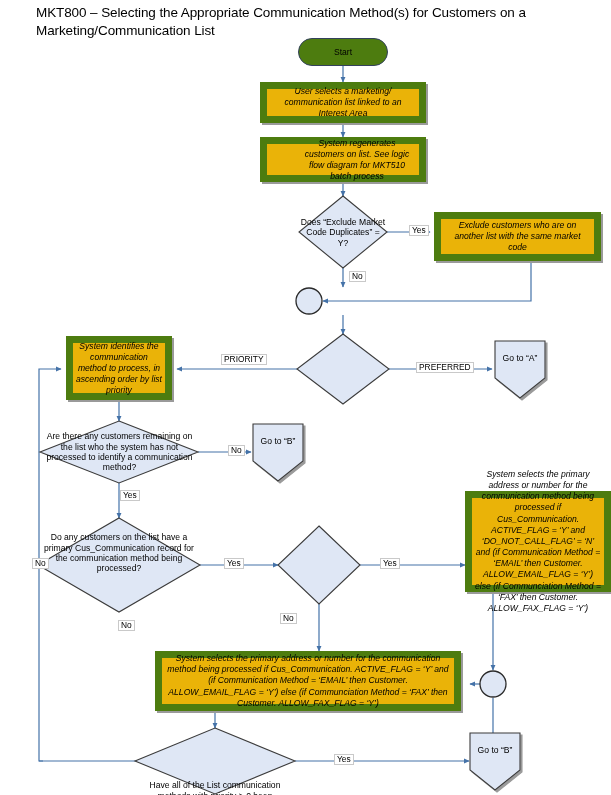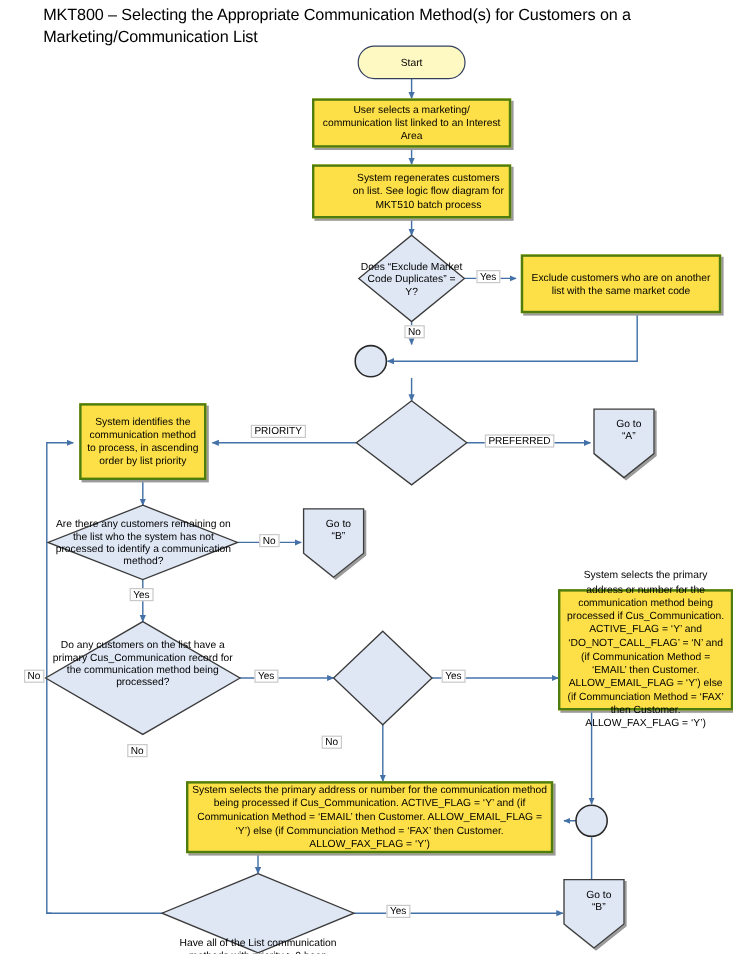--- a/index.html
+++ b/index.html
@@ -51,56 +51,58 @@
     font-size: 8.6px;
     line-height: 1.28;
     z-index: 3;
   }
   .node .txt {
     padding: 0 3px;
     width: 100%;
   }
   
   .proc {
-    background: #fde047;
-    border: 2px solid #4d7c0f;
+    background: #eab308;
+    border: 7px solid #4d7c0f;
     box-shadow: 2px 2px 0 0 #9a9a9a;
+    font-style: italic;
   }
   
   .term {
-    background: #fef9c3;
+    background: #4d7c0f;
     border: 1px solid #33415c;
     border-radius: 22px;
   }
   
   .decision {
     background: transparent;
     border: none;
   }
   .decision .txt {
     font-size: 8.6px;
     line-height: 1.22;
     text-align: center;
   }
   
   .conn-circle { background: transparent; border: none; }
   
   .offpage { background: transparent; border: none; }
-  .offpage .txt { line-height: 1.2; padding-left: 11px; }
+  .offpage .txt { line-height: 1.2; }
   
   .edge-label {
     position: absolute;
     background: #ffffff;
     border: 1px solid #c9c9c9;
     color: #000000;
     font-size: 8.4px;
     line-height: 1.1;
     padding: 0px 2px;
     z-index: 4;
     white-space: nowrap;
+    margin-left: 12px;
   }
   .bigbox .txt { font-size: 8.6px; line-height: 1.3; }
 </style>
 </head>
 <body>
 
 <div id="canvas">
 
   <div id="page-title">MKT800 – Selecting the Appropriate Communication Method(s) for Customers on a Marketing/Communication List</div>
 

